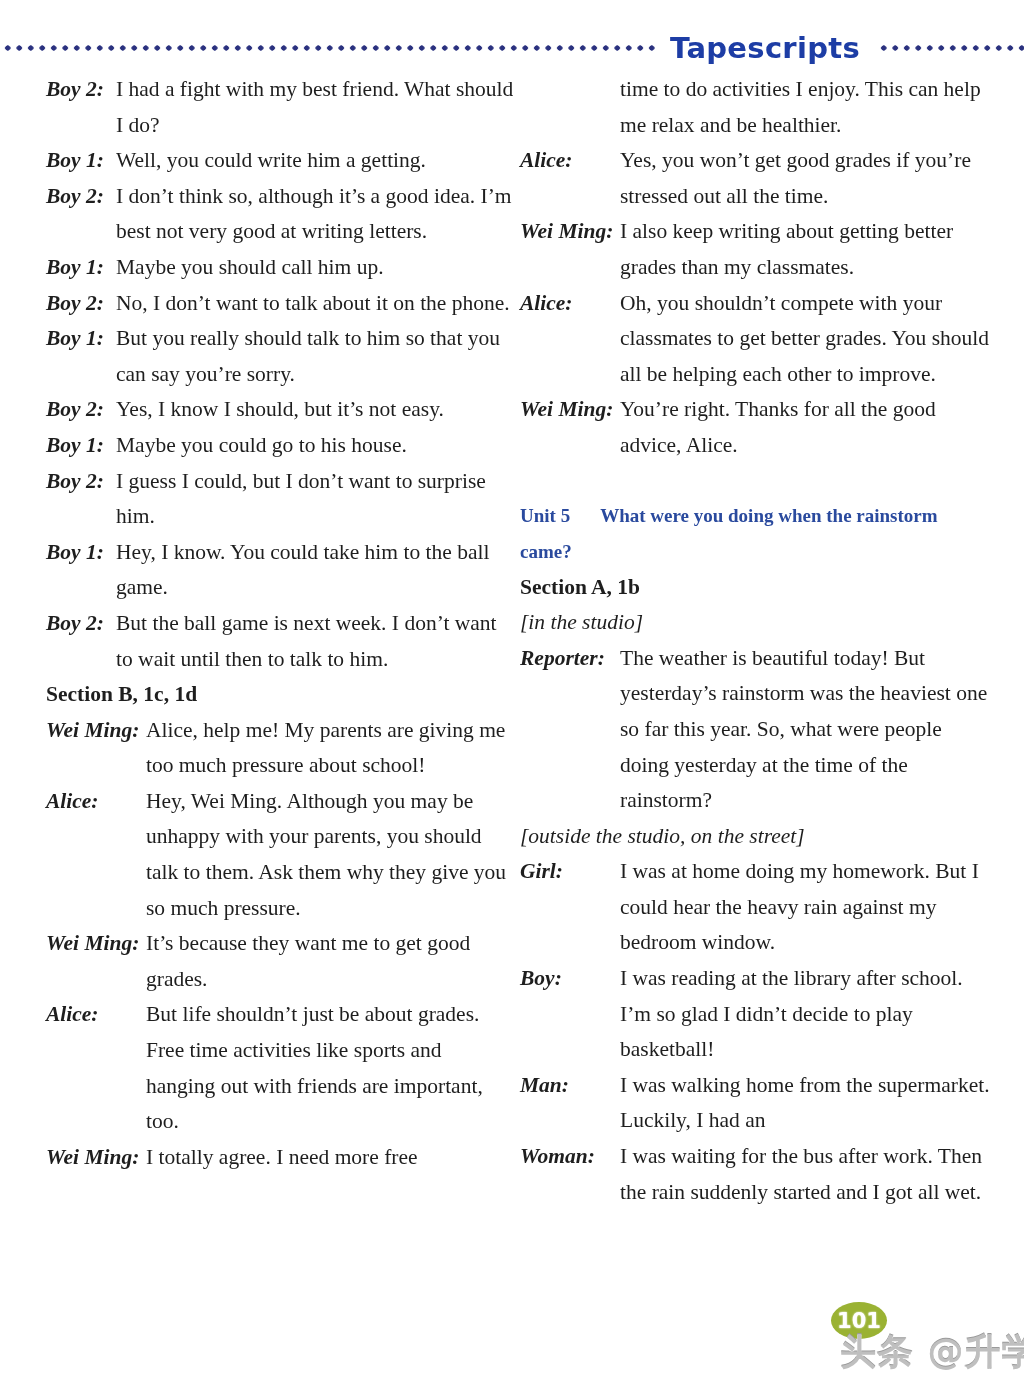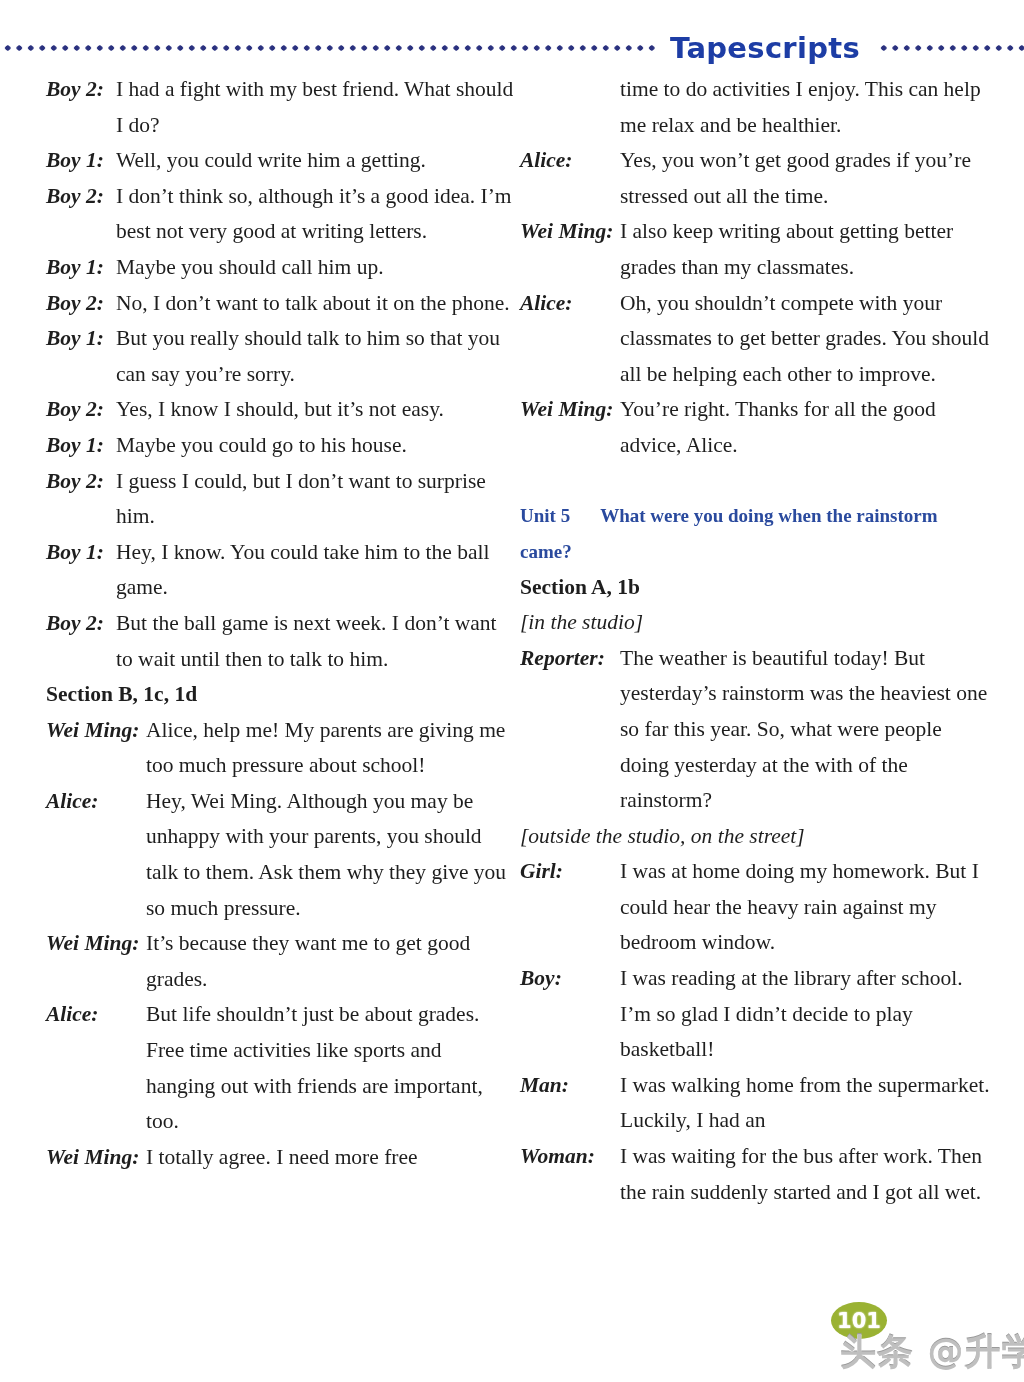--- a/index.html
+++ b/index.html
@@ -184,21 +184,21 @@
         </div>
         <div class="entry">
           <span class="speaker">Wei Ming:</span>
           <span class="dlg-text">You’re right. Thanks for all the good advice, Alice.</span>
         </div>
         <div class="unit"><span class="unit-label">Unit 5</span><span class="unit-title">What were you doing when the rainstorm came?</span></div>
         <div class="sec-heading">Section A, 1b</div>
         <div class="stage">[in the studio]</div>
         <div class="entry">
           <span class="speaker">Reporter:</span>
-          <span class="dlg-text">The weather is beautiful today! But yesterday’s rainstorm was the heaviest one so far this year. So, what were people doing yesterday at the with of the rainstorm?</span>
+          <span class="dlg-text">The weather is beautiful today! But yesterday’s rainstorm was the heaviest one so far this year. So, what were people doing yesterday at the time of the rainstorm?</span>
         </div>
         <div class="stage">[outside the studio, on the street]</div>
         <div class="entry">
           <span class="speaker">Girl:</span>
           <span class="dlg-text">I was at home doing my homework. But I could hear the heavy rain against my bedroom window.</span>
         </div>
         <div class="entry">
           <span class="speaker">Boy:</span>
           <span class="dlg-text">I was reading at the library after school. I’m so glad I didn’t decide to play basketball!</span>
         </div>

